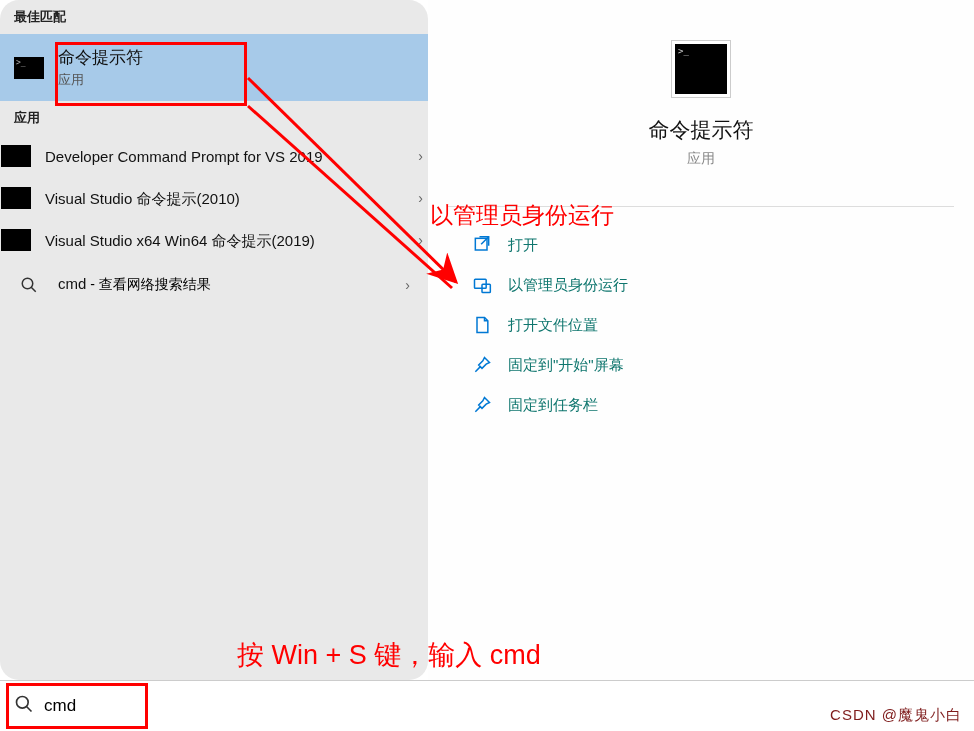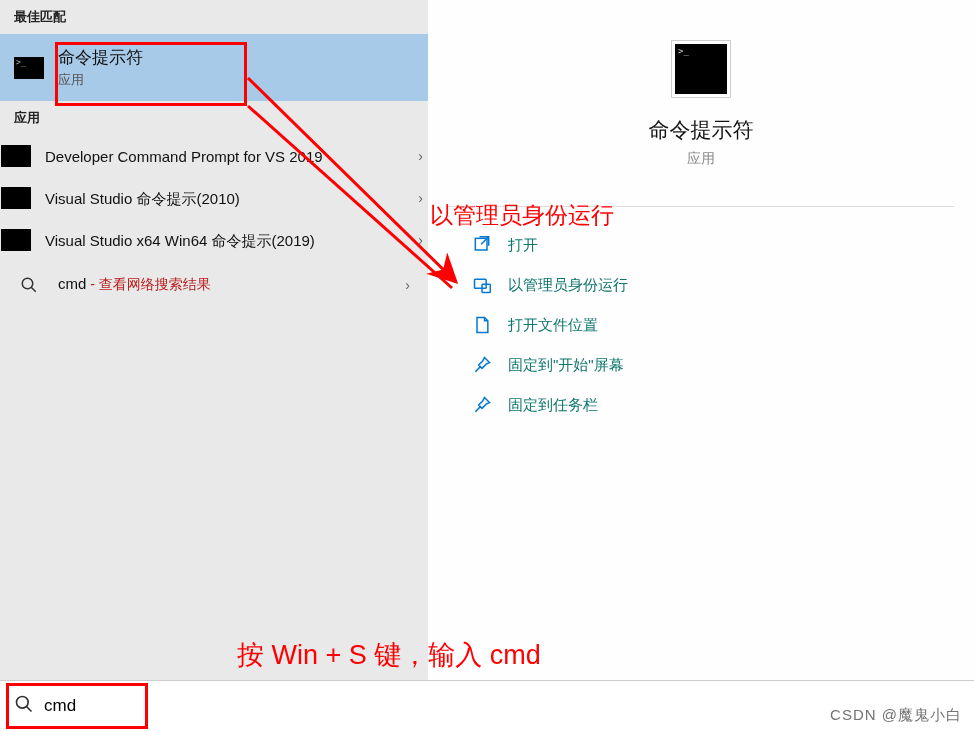--- a/index.html
+++ b/index.html
@@ -13,20 +13,21 @@
     }
     .main-container {
       display: flex;
       height: 680px;
     }
     .left-panel {
       width: 428px;
       background: #e9e9e9;
       display: flex;
       flex-direction: column;
+      border-radius: 19px;
     }
     .right-panel {
       flex: 1;
       background: #fefefe;
       padding: 40px 20px 20px 20px;
       position: relative;
     }
     .section-header {
       font-size: 13px;
       font-weight: 600;
@@ -86,21 +87,21 @@
       cursor: pointer;
     }
     .web-icon {
       width: 30px;
       display: flex;
       justify-content: center;
       margin-right: 14px;
     }
     .web-text { flex: 1; font-size: 15px; }
     .web-query { color: #111; }
-    .web-hint { color: #b91c1c; font-size: 14px; }
+    .web-hint { color: #000000; font-size: 14px; }
     .preview-icon-wrap {
       display: flex;
       flex-direction: column;
       align-items: center;
     }
     .preview-icon {
       width: 60px;
       height: 58px;
       background: #fff;
       border: 1px solid #ccc;
@@ -173,21 +174,21 @@
     .anno-2 { left: 237px; top: 637px; font-size: 27px; }
     .arrow-svg {
       position: absolute;
       left: 0; top: 0;
       width: 974px; height: 731px;
       pointer-events: none;
     }
     .watermark {
       position: absolute;
       right: 12px; bottom: 6px;
-      color: #737373;
+      color: #7f1d1d;
       font-size: 15px;
       letter-spacing: 1px;
     }
   </style>
 </head>
 <body>
 
 <div class="main-container">
   <div class="left-panel">
     <div class="section-header">最佳匹配</div>

